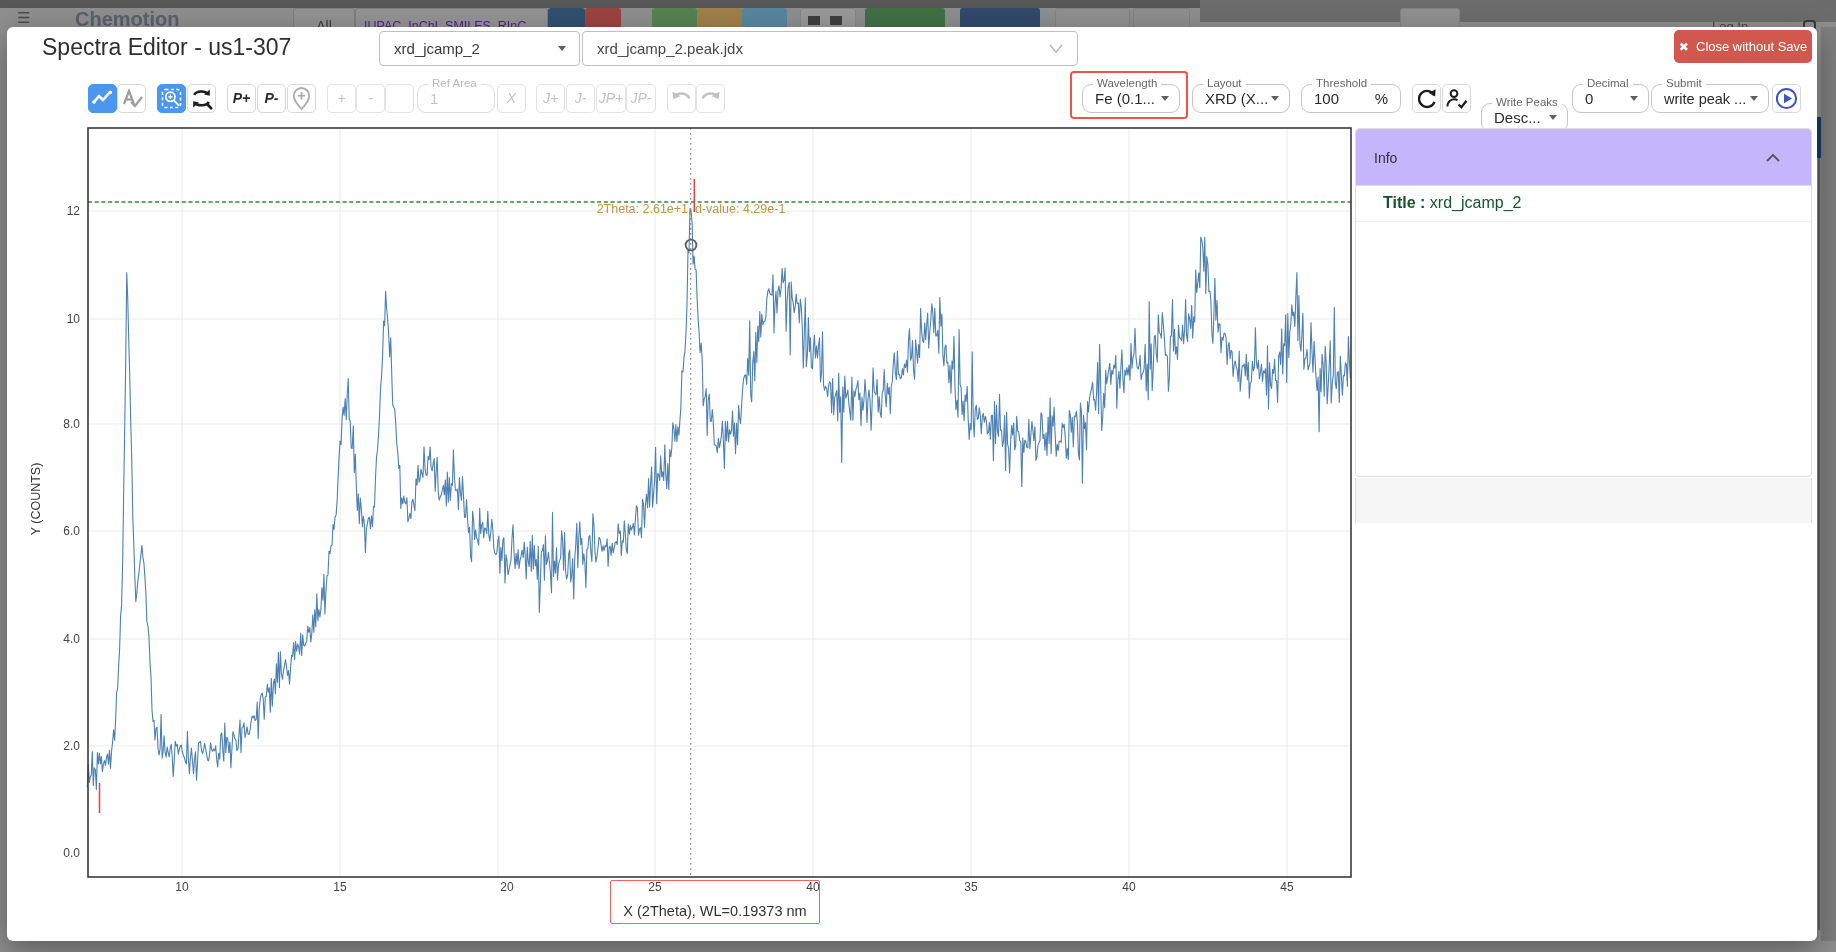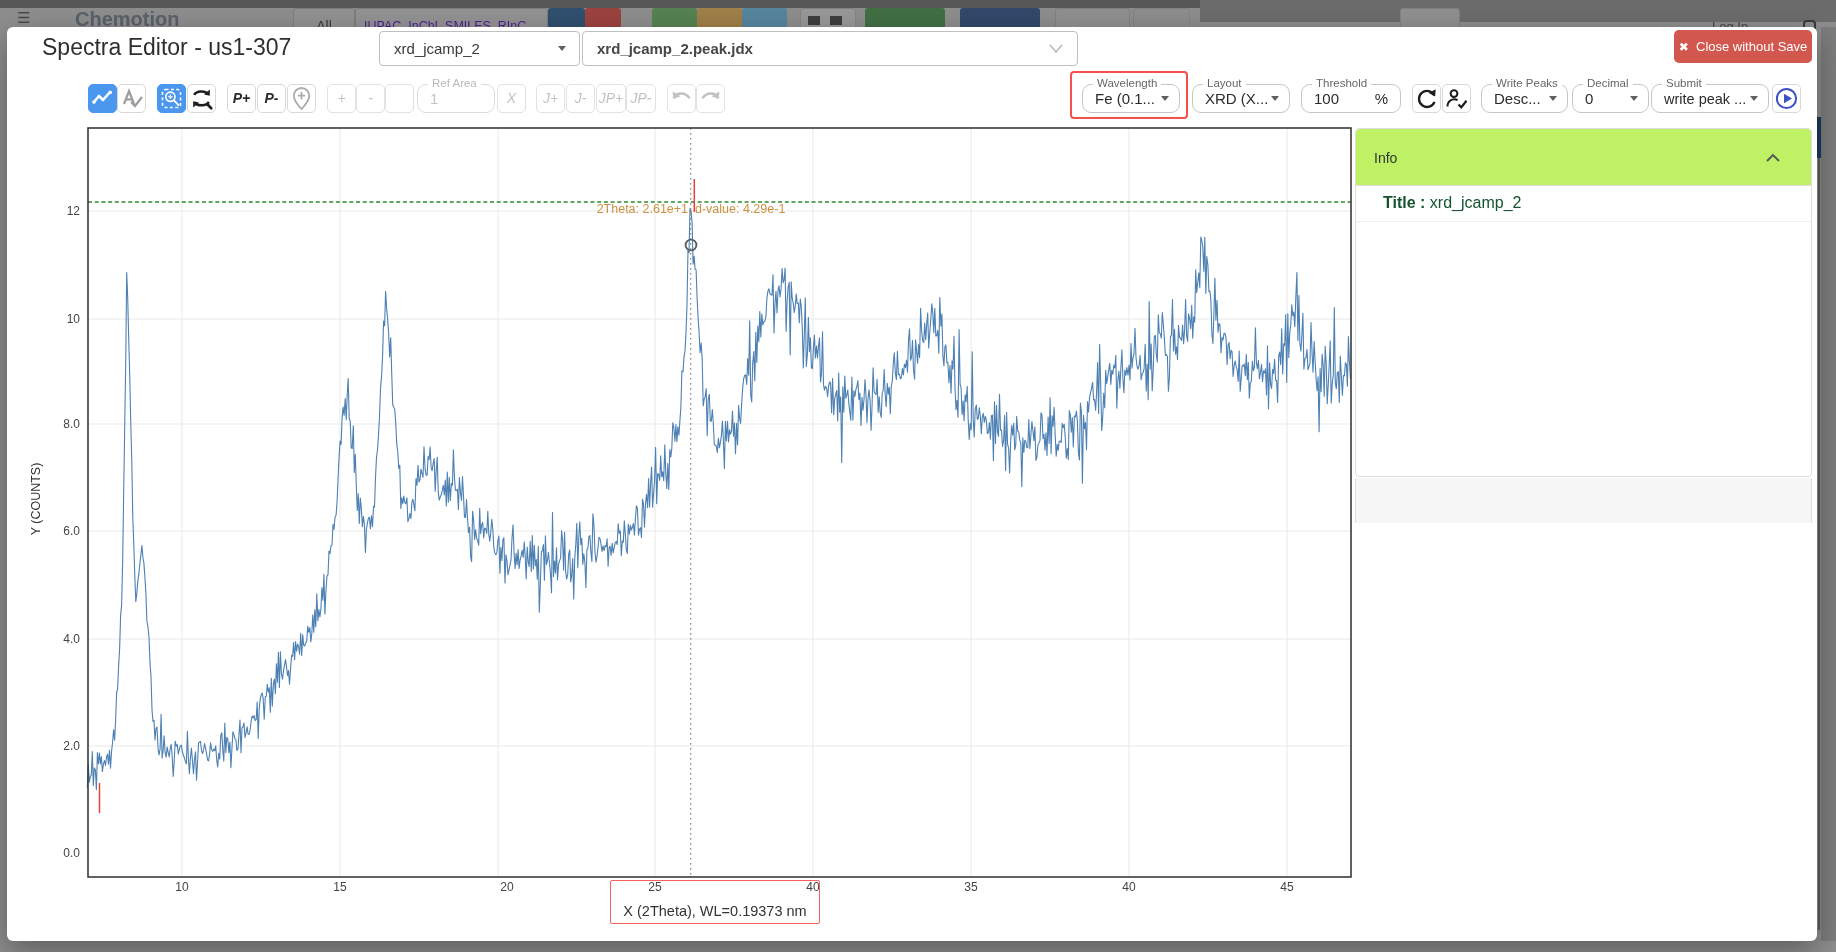--- a/index.html
+++ b/index.html
@@ -57,21 +57,21 @@
 <div class="bbx" style="left:1133px;width:57px;background:#8e8e8e;border:1px solid #828282;"></div>
 <div class="bbx" style="left:1400px;width:60px;background:#909090;border:1px solid #828282;"></div>
 <div class="abs" style="left:1712px;top:19px;font-size:13px;color:#454545;">Log In</div>
 <div class="abs" style="left:1803px;top:20px;width:13px;height:13px;border:2px solid #3a3a3a;border-radius:4px;background:transparent;"></div>
 <div class="abs" style="left:1817px;top:117px;width:5px;height:41px;background:#1e3a5f;"></div>
 <div class="abs" style="left:1821px;top:27px;width:15px;height:914px;background:#7d7d7d;"></div>
 <div class="abs" style="left:1818px;top:158px;width:2px;height:772px;background:#5c5c5c;"></div>
 <div id="modal">
 <div id="mtitle">Spectra Editor - us1-307</div>
 <div class="sel" style="left:372px;width:201px;">xrd_jcamp_2<span class="caret" style="right:13px;top:14px;"></span></div>
-<div class="sel" style="left:575px;width:496px;color:#474747;font-weight:bold;">xrd_jcamp_2.peak.jdx<svg class="abs" style="right:14px;top:11px;" width="14" height="12">
+<div class="sel" style="left:575px;width:496px;color:#474747;">xrd_jcamp_2.peak.jdx<svg class="abs" style="right:14px;top:11px;" width="14" height="12">
           <path d="M1 2 L7 9 L13 2" stroke="#bbb" stroke-width="1.6" fill="none"></path>
         </svg></div>
 <div id="close"><span style="font-size:12px;">✖</span>&nbsp; Close without Save</div>
 <div class="tb on" style="left:81px;"><svg width="27" height="27" viewBox="0 0 27 27">
           <g stroke="#fff" stroke-width="2.6" fill="none" stroke-linecap="round" stroke-linejoin="round">
             <path d="M5 17 L10 11 L14 15 L21 7"></path>
           </g>
           <circle cx="5" cy="17" r="1.8" fill="#fff"></circle>
           <circle cx="21.3" cy="7.5" r="1.8" fill="#fff"></circle>
         </svg></div>
@@ -163,21 +163,21 @@
       </div>
 <div class="tb " style="left:1405px;"><svg width="27" height="27" viewBox="0 0 27 27">
           <path d="M21.1 10.2 A8 8 0 1 0 21.5 16.8" stroke="#1d1d1d" stroke-width="2.3" fill="none"></path>
           <path d="M22.6 4.2 l-0.4 7.2 -6.4 -3.4 z" fill="#1d1d1d"></path>
         </svg></div>
 <div class="tb " style="left:1435px;"><svg width="27" height="27" viewBox="0 0 27 27">
           <circle cx="11" cy="8.6" r="3.4" fill="none" stroke="#1d1d1d" stroke-width="2"></circle>
           <path d="M4.5 21.5 C4.5 15.8 9 14.2 11 14.2 C12.4 14.2 13.6 14.6 14.6 15.3" fill="none" stroke="#1d1d1d" stroke-width="2"></path>
           <path d="M15.5 19.5 L18.3 22.3 L23.5 15.8" fill="none" stroke="#1d1d1d" stroke-width="2.2"></path>
         </svg></div>
-<div class="fs" style="left:1474px;width:87px;">
+<div class="fs" style="left:1474px;width:87px;margin-top:19px;">
         <span class="lg">Write Peaks</span>
         <span class="vl">Desc...</span>
         <span class="caret" style="right:10px;"></span>
       </div>
 <div class="fs" style="left:1565px;width:77px;">
         <span class="lg">Decimal</span>
         <span class="vl">0</span>
         <span class="caret" style="right:10px;"></span>
       </div>
 <div class="fs" style="left:1644px;width:118px;">
@@ -225,21 +225,21 @@
 <div class="xlab" style="left:480px;">20</div>
 <div class="xlab" style="left:628px;">25</div>
 <div class="xlab" style="left:786px;">40</div>
 <div class="xlab" style="left:944px;">35</div>
 <div class="xlab" style="left:1102px;">40</div>
 <div class="xlab" style="left:1260px;">45</div>
 <div class="abs" style="left:-16px;top:465px;width:90px;text-align:center;font-size:12.5px;color:#333;transform:rotate(-90deg);">Y (COUNTS)</div>
 <div class="abs" style="left:603px;top:853px;width:210px;height:44px;border:1.5px solid #f9615c;border-radius:2px;font-size:14.5px;color:#333;text-align:center;line-height:60px;background:transparent;">X (2Theta), WL=0.19373 nm</div>
 
 <div class="abs" style="left:1348px;top:101px;width:457px;border:1px solid #ddd;border-radius:4px;background:#fff;">
-  <div style="background:#bef264;height:57px;position:relative;border-bottom:1px solid #ddd;border-radius:4px 4px 0 0;">
+  <div style="background:#c4b5fd;height:57px;position:relative;border-bottom:1px solid #ddd;border-radius:4px 4px 0 0;">
     <span style="position:absolute;left:18px;top:21px;font-size:14px;color:#333;">Info</span>
     <svg style="position:absolute;right:30px;top:24px;" width="16" height="10">
             <path d="M2 8 L8 2 L14 8" stroke="#555" stroke-width="1.8" fill="none"></path>
           </svg>
   </div>
   <div style="height:36px;position:relative;border-bottom:1px solid #eee;">
     <span style="position:absolute;left:27px;top:8px;font-size:16px;color:#14532d;"><b>Title :</b> xrd_jcamp_2</span>
   </div>
   <div style="height:254px;"></div>
 </div>

